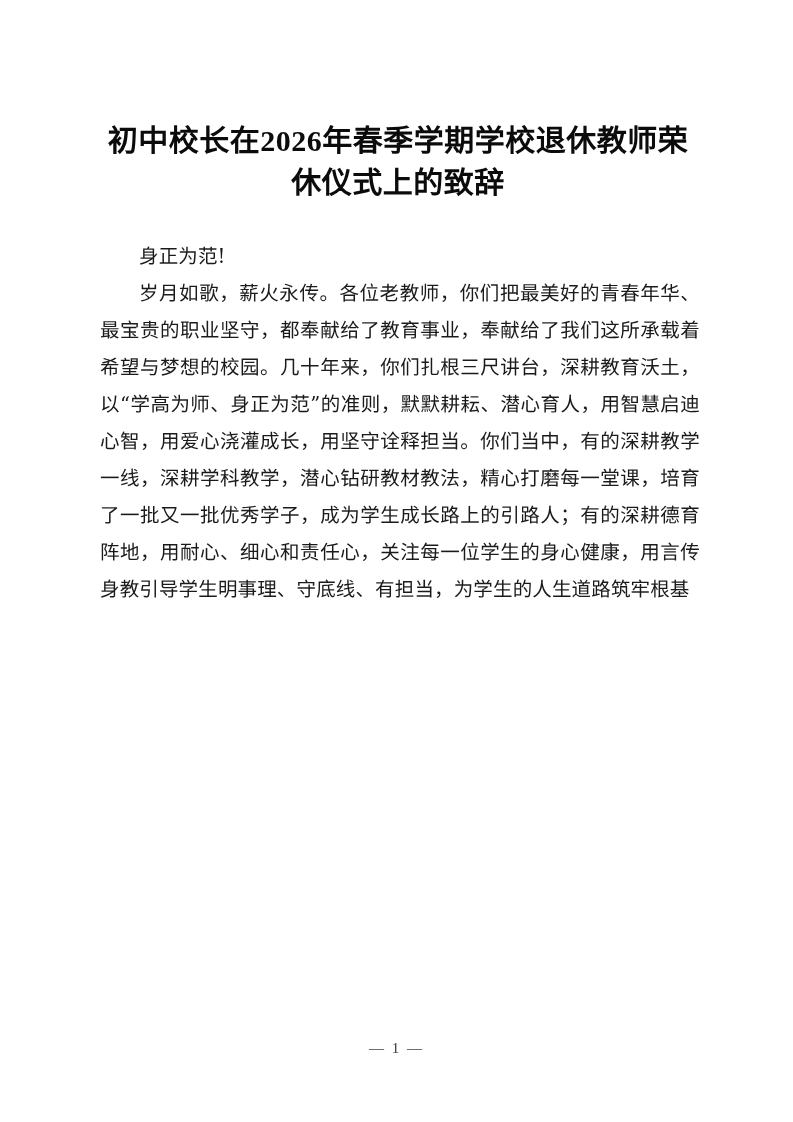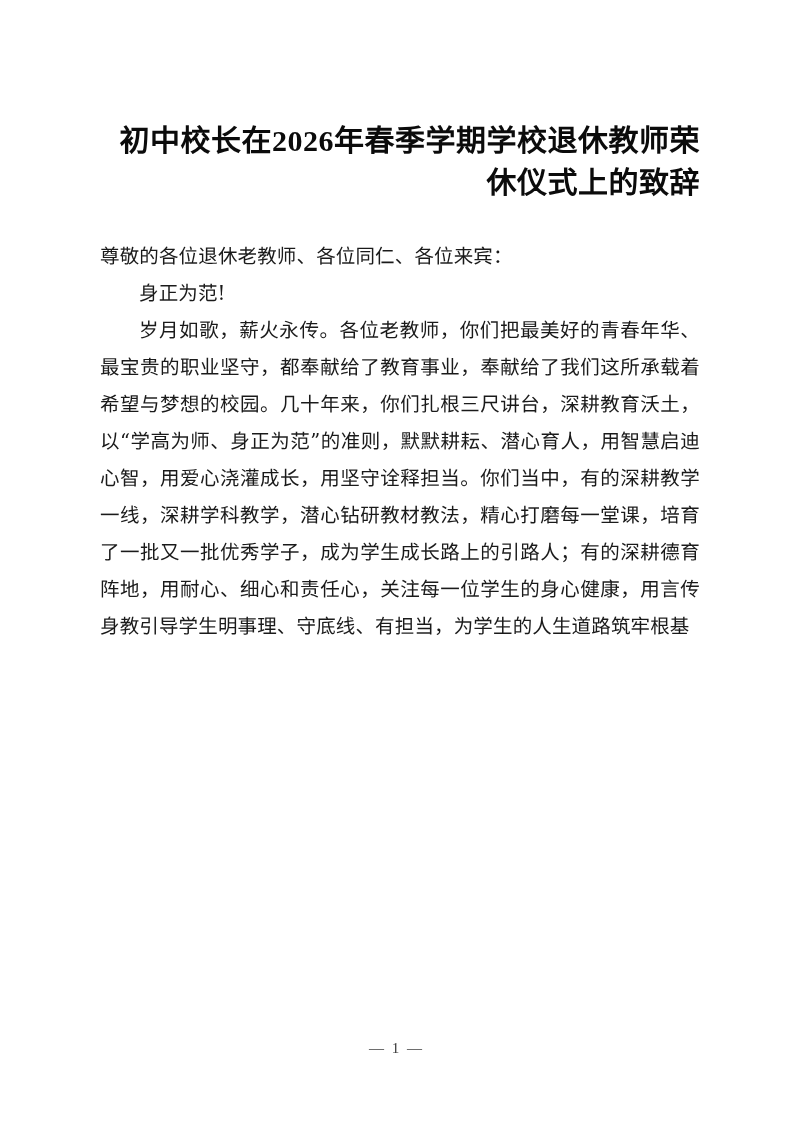--- a/index.html
+++ b/index.html
@@ -23,21 +23,21 @@
     inset: 0;
     background: #ffffff;
   }
 
   
   .doc-title {
     position: absolute;
     left: 96px;
     top: 100px;
     width: 604px;
-    text-align: right;
+    text-align: center;
     font-family: "Liberation Serif", "DejaVu Serif", serif;
     font-weight: bold;
     font-size: 30px;
     line-height: 42px;
     letter-spacing: 0.5px;
     color: #0b0b0b;
   }
 
   
   .doc-body {
@@ -85,21 +85,20 @@
 </style>
 </head>
 <body>
 
 <div class="page">
 
   <h1 class="doc-title">初中校长在2026年春季学期学校退休教师荣休仪式上的致辞</h1>
 
   <div class="doc-body">
 
-    <p class="para salutation">尊敬的各位退休老教师、各位同仁、各位来宾：</p>
 
     <p class="para indent">身正为范!</p>
 
 
     <p class="para indent">岁月如歌，薪火永传。各位老教师，你们把最美好的青春年华、最宝贵的职业坚守，都奉献给了教育事业，奉献给了我们这所承载着希望与梦想的校园。几十年来，你们扎根三尺讲台，深耕教育沃土，以“学高为师、身正为范”的准则，默默耕耘、潜心育人，用智慧启迪心智，用爱心浇灌成长，用坚守诠释担当。你们当中，有的深耕教学一线，深耕学科教学，潜心钻研教材教法，精心打磨每一堂课，培育了一批又一批优秀学子，成为学生成长路上的引路人；有的深耕德育阵地，用耐心、细心和责任心，关注每一位学生的身心健康，用言传身教引导学生明事理、守底线、有担当，为学生的人生道路筑牢根基</p>
 
   </div>
 
   <div class="page-footer">— 1 —</div>
 

